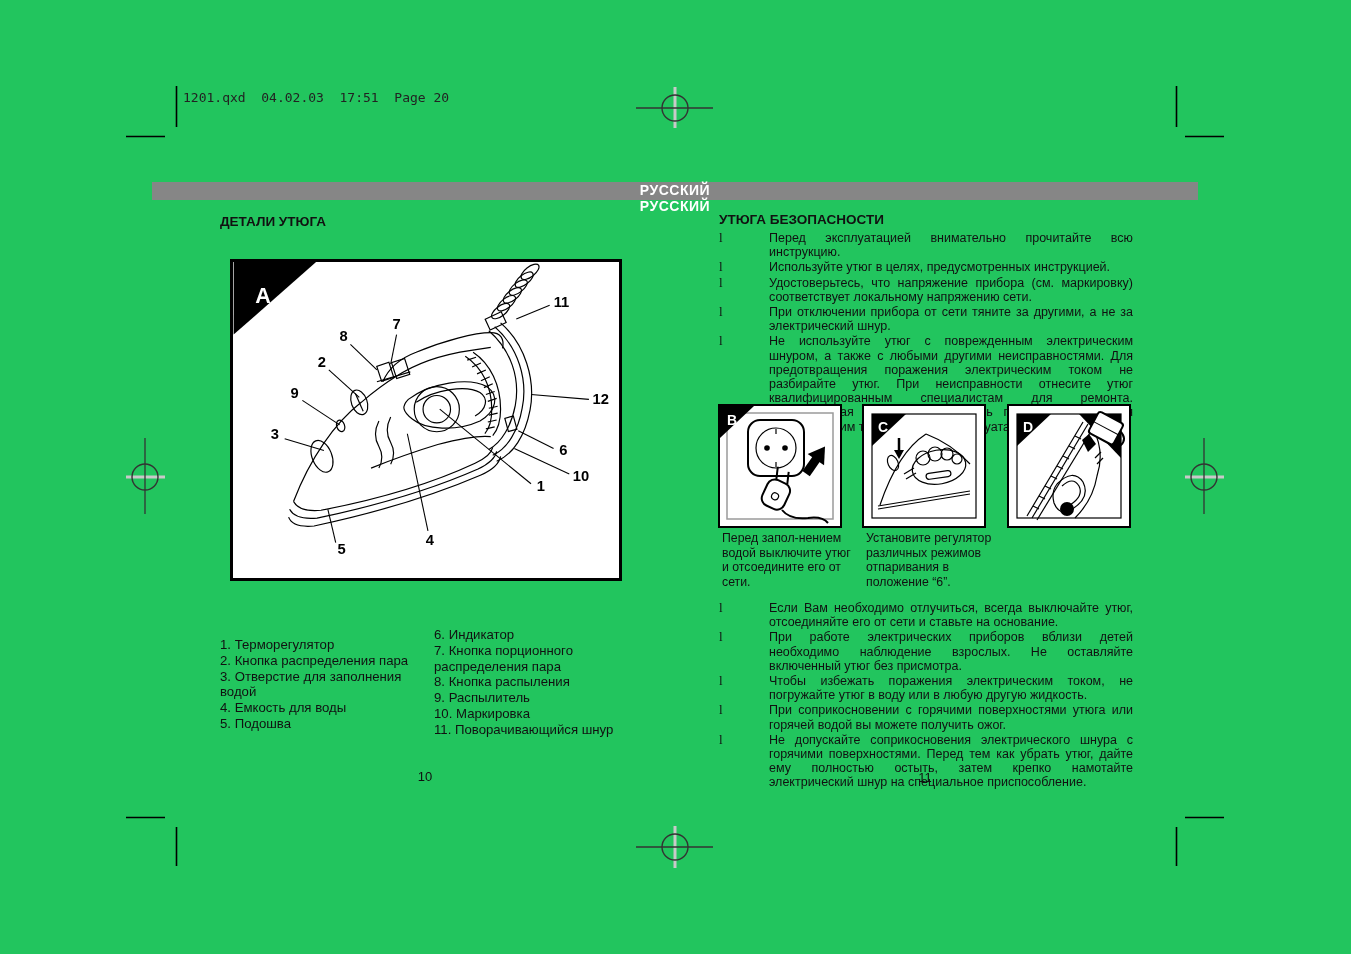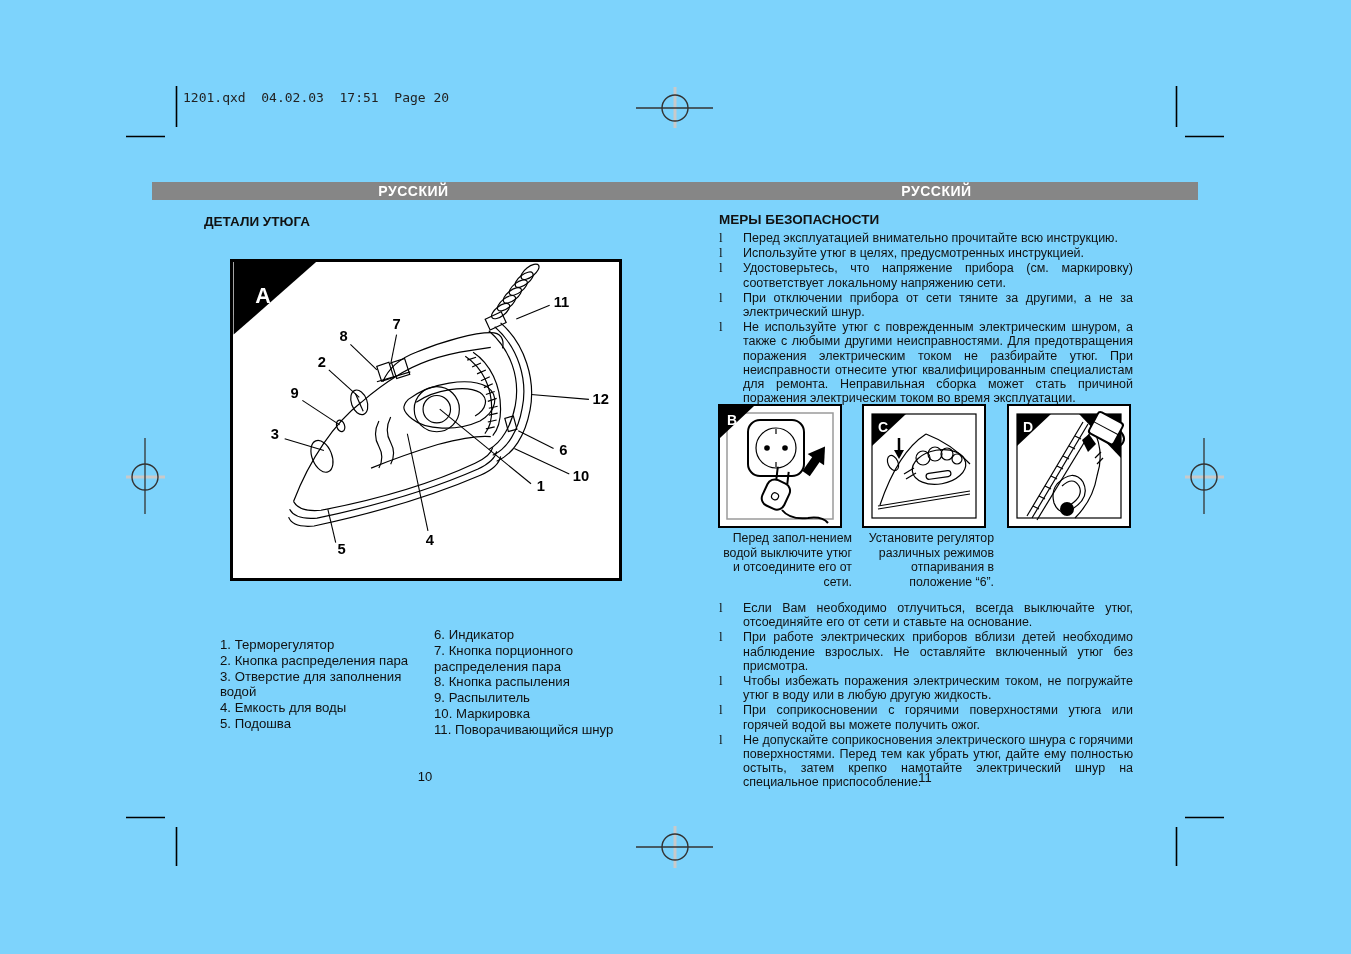--- a/index.html
+++ b/index.html
@@ -1,42 +1,42 @@
 <!DOCTYPE html>
 <html><head>
 <meta charset="utf-8">
 <style>
   html,body{margin:0;padding:0;background:#fff;}
-  .canvas{position:relative;width:1351px;height:954px;background:#7dd3fc;overflow:hidden;
+  .canvas{position:relative;width:1351px;height:954px;background:#22c55e;overflow:hidden;
           font-family:"Liberation Sans", sans-serif;color:#111;}
   .abs{position:absolute;}
   
   .slug{left:183px;top:90px;font-family:"DejaVu Sans Mono", monospace;font-size:13px;white-space:pre;color:#222;}
   
-  .header-bar{left:152px;top:182px;width:1046px;height:18px;background:#868686;display:flex;}
+  .header-bar{left:152px;top:182px;width:1046px;height:18px;background:#868686;display:flex;flex-direction:column;}
   .header-half{flex:1;display:flex;align-items:center;justify-content:center;}
   .header-label{color:#fff;font-weight:bold;font-size:14px;letter-spacing:.5px;}
   
-  .lp-title{left:204px;top:214px;font-size:13.5px;font-weight:bold;}
+  .lp-title{left:220px;top:214px;font-size:13.5px;font-weight:bold;}
   .diagram-box{left:230px;top:259px;width:392px;height:322px;border:3px solid #000;box-sizing:border-box;background:#fff;}
   .parts{font-size:13.2px;line-height:15.8px;}
   .parts-col1{left:220px;top:627px;width:200px;margin-top:10px;}
   .parts-col2{left:434px;top:627px;width:210px;}
   .pagenum{font-size:13px;}
   .pg10{left:400px;top:769px;width:50px;text-align:center;}
   .pg11{left:900px;top:770px;width:50px;text-align:center;}
   
   .rp-col{left:719px;top:212px;width:414px;}
   .rp-title{font-size:13.5px;font-weight:bold;margin:0 0 4px 0;}
   .bullet-row{display:flex;margin:0 0 1px 0;}
   .bullet-char{width:24px;flex:0 0 24px;font-family:"Liberation Serif", serif;font-size:13px;line-height:14.2px;}
-  .bullet-text{flex:1;font-size:12.5px;line-height:14.2px;text-align:justify;}
+  .bullet-text{flex:1;font-size:12.5px;line-height:14.2px;text-align:justify;margin-left:26px;}
   .figure-box{top:404px;width:124px;height:124px;border:2px solid #000;box-sizing:border-box;background:#fff;}
   .fig-b{left:718px;} .fig-c{left:862px;} .fig-d{left:1007px;}
-  .caption{top:531px;font-size:12.3px;line-height:14.6px;text-align:right;}
+  .caption{top:531px;font-size:12.3px;line-height:14.6px;}
   .cap-b{left:722px;width:130px;} .cap-c{left:866px;width:128px;} .cap-d{left:1010px;width:122px;}
   .rp-col2{left:719px;top:601px;width:414px;}
   
   svg{display:block;}
   .thin{stroke:#000;stroke-width:1.2;fill:none;}
   .thick{stroke:#000;stroke-width:2;fill:none;}
   .leader{stroke:#000;stroke-width:1.1;}
   .callout-num{font-family:"Liberation Sans", sans-serif;font-weight:bold;font-size:15px;fill:#000;text-anchor:middle;}
   .figletter{font-family:"Liberation Sans", sans-serif;font-weight:bold;fill:#fff;}
   .marks{left:0;top:0;pointer-events:none;}
@@ -214,21 +214,21 @@
     <div>7. Кнопка порционного распределения пара</div>
     <div>8. Кнопка распыления</div>
     <div>9. Распылитель</div>
     <div>10. Маркировка</div>
     <div>11. Поворачивающийся шнур</div>
   </div>
 
   <div class="abs pagenum pg10">10</div>
 
   <div class="abs rp-col">
-    <h3 class="rp-title">МЕРЫ БЕЗОПАСНОСТИ</h3>
+    <h3 class="rp-title">УТЮГА БЕЗОПАСНОСТИ</h3>
     <div class="bullet-row">
       <span class="bullet-char">l</span>
       <div class="bullet-text">Перед эксплуатацией внимательно прочитайте всю инструкцию.</div>
     </div>
     <div class="bullet-row">
       <span class="bullet-char">l</span>
       <div class="bullet-text">Используйте утюг в целях, предусмотренных инструкцией.</div>
     </div>
     <div class="bullet-row">
       <span class="bullet-char">l</span>

